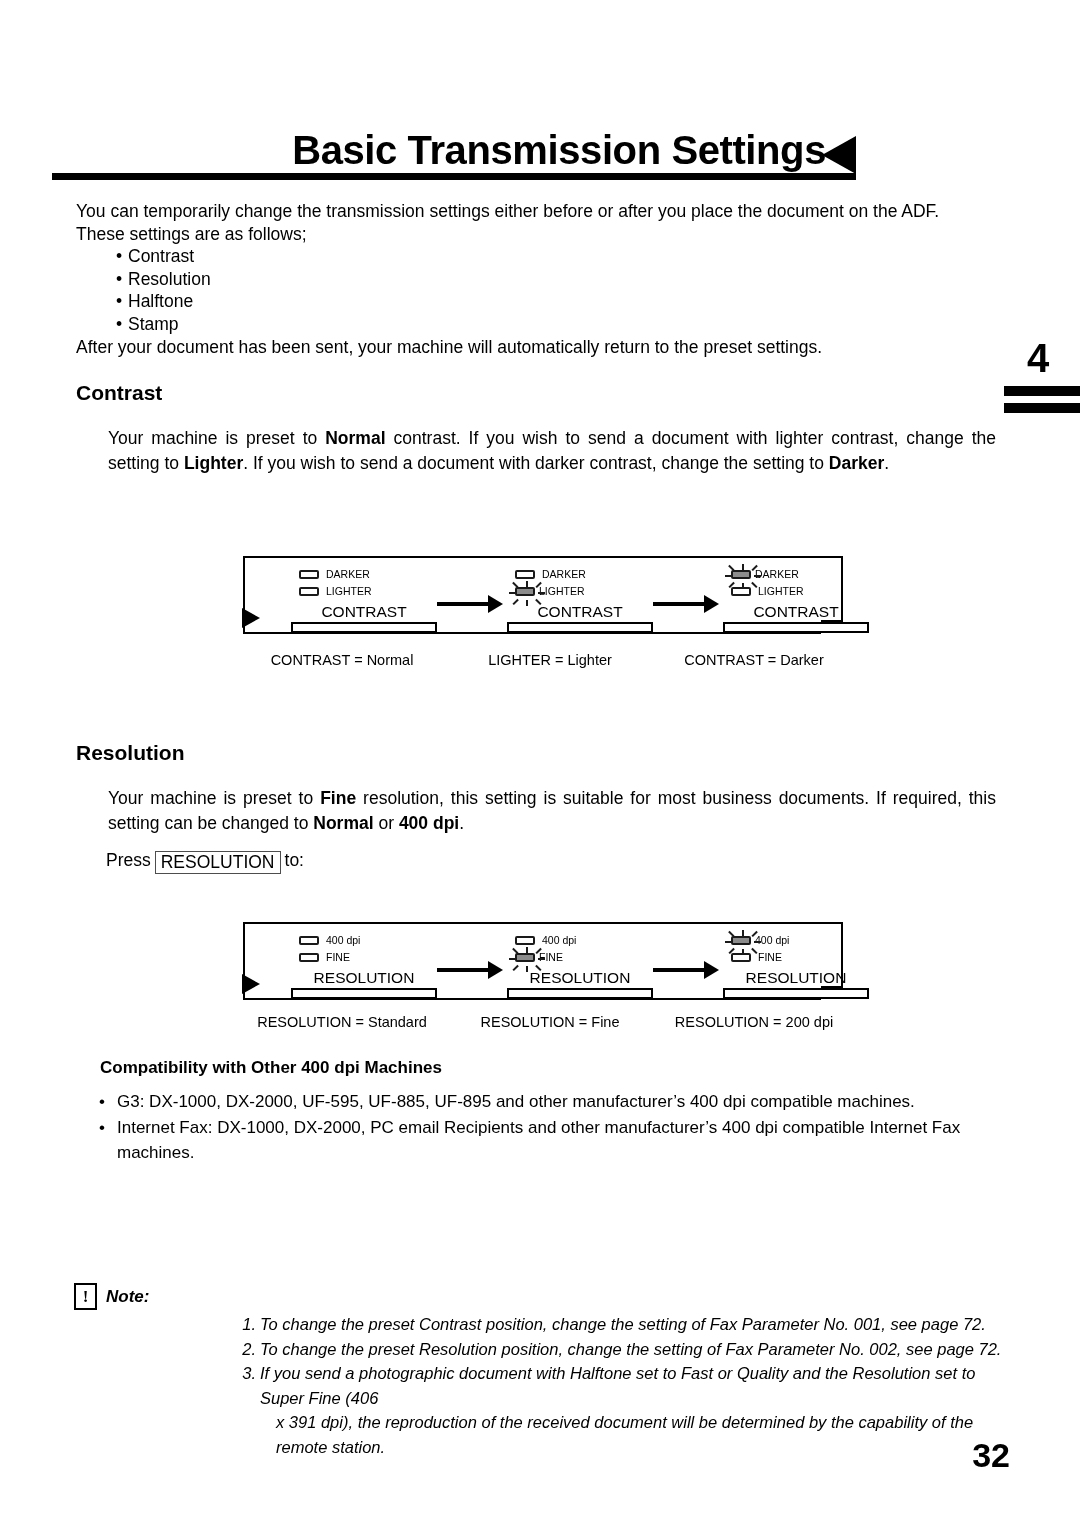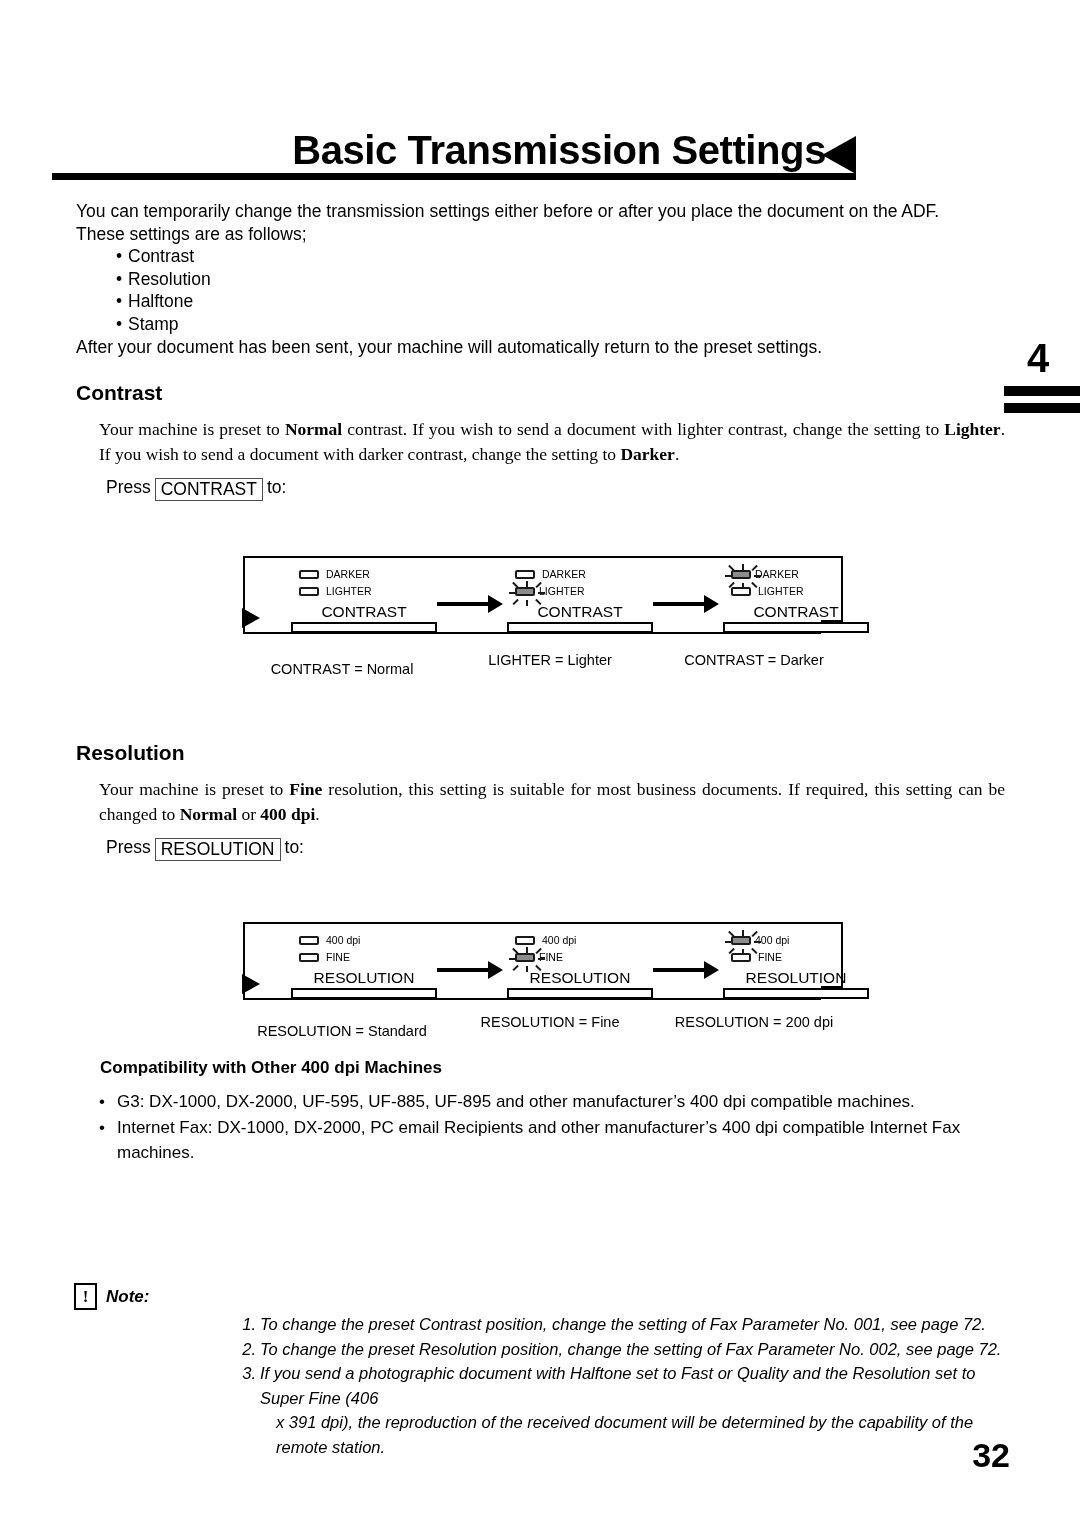--- a/index.html
+++ b/index.html
@@ -121,22 +121,21 @@
     left: 96px;
     width: 912px;
   }
   #body-contrast { top: 414px; }
   #body-resolution { top: 774px; }
 
   .just {
     font-size: 17.5px;
     line-height: 25px;
     text-align: justify;
-    margin: 3px;
-    font-family: Liberation Serif, serif;
+    margin: 12px;
   }
   .press-line {
     font-size: 17.5px;
     line-height: 25px;
     margin: 8px 0 0 10px;
     white-space: nowrap;
   }
   .key-box {
     display: inline-block;
     border: 1.5px solid #4d4d4d;
@@ -317,21 +316,21 @@
     display: flex;
   }
   #captions-contrast { top: 652px; }
   #captions-resolution { top: 1014px; }
   .caption {
     width: 203px;
     text-align: center;
     font-size: 14.5px;
     line-height: 17px;
   }
-  .caption.c1 { padding-right: 10px; margin-top: 9px; }
+  .caption.c1 { padding-right: 10px; }
   .caption.c3 { padding-left: 6px; }
 
   
   .compat {
     position: absolute;
     left: 96px;
     top: 1057px;
     width: 912px;
   }
   .compat-title {
@@ -455,21 +454,20 @@
     <li>Halftone</li>
     <li>Stamp</li>
   </ul>
   <p class="para after-list">After your document has been sent, your machine will automatically return to the preset settings.</p>
 </div>
 
 <div class="sec-heading" id="heading-contrast">Contrast</div>
 
 <div class="sec-body" id="body-contrast">
   <p class="just"><span>Your machine is preset to </span><b>Normal</b><span> contrast.  If you wish to send a document with lighter contrast, change the setting to </span><b>Lighter</b><span>.  If you wish to send a document with darker contrast, change the setting to </span><b>Darker</b><span>.</span></p>
-  <p class="press-line"><span>Press</span><span class="key-box">CONTRAST</span><span>to:</span></p>
 </div>
 
 <div class="diagram" id="diagram-contrast">
   <div class="loop-frame"></div>
   <div class="loop-left"></div>
   <div class="loop-gap"></div>
   <div class="loop-gap-stub"></div>
   <div class="loop-arrow"></div>
 
   <div class="panels">

